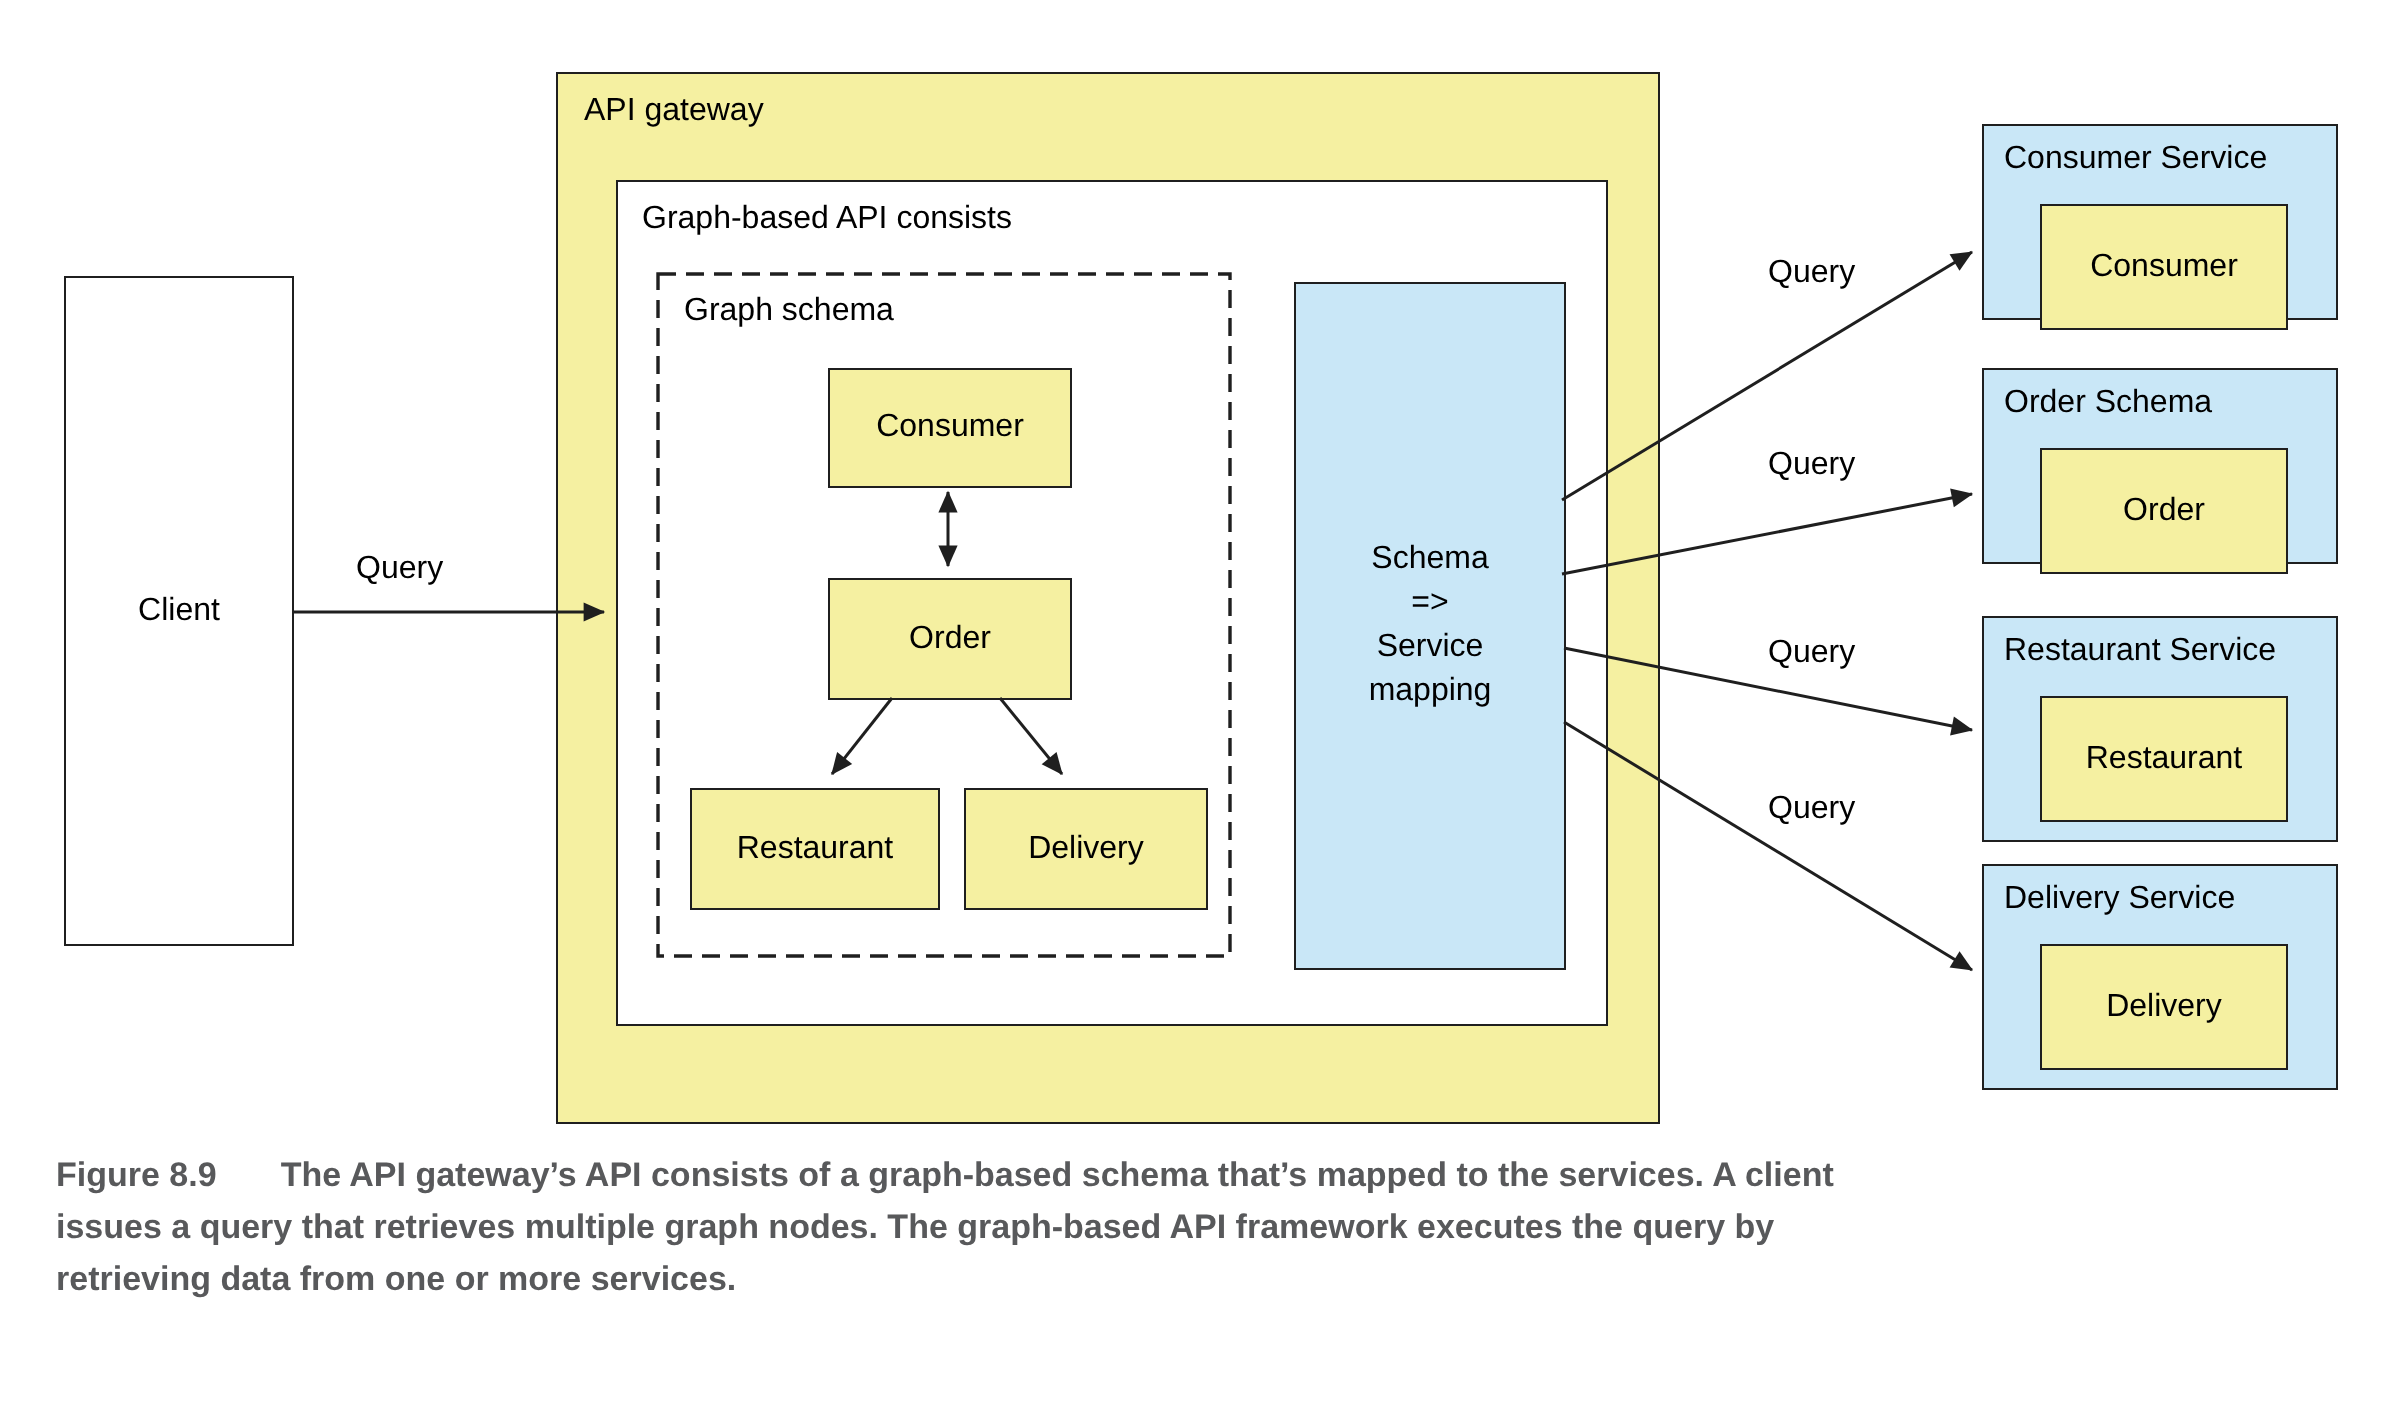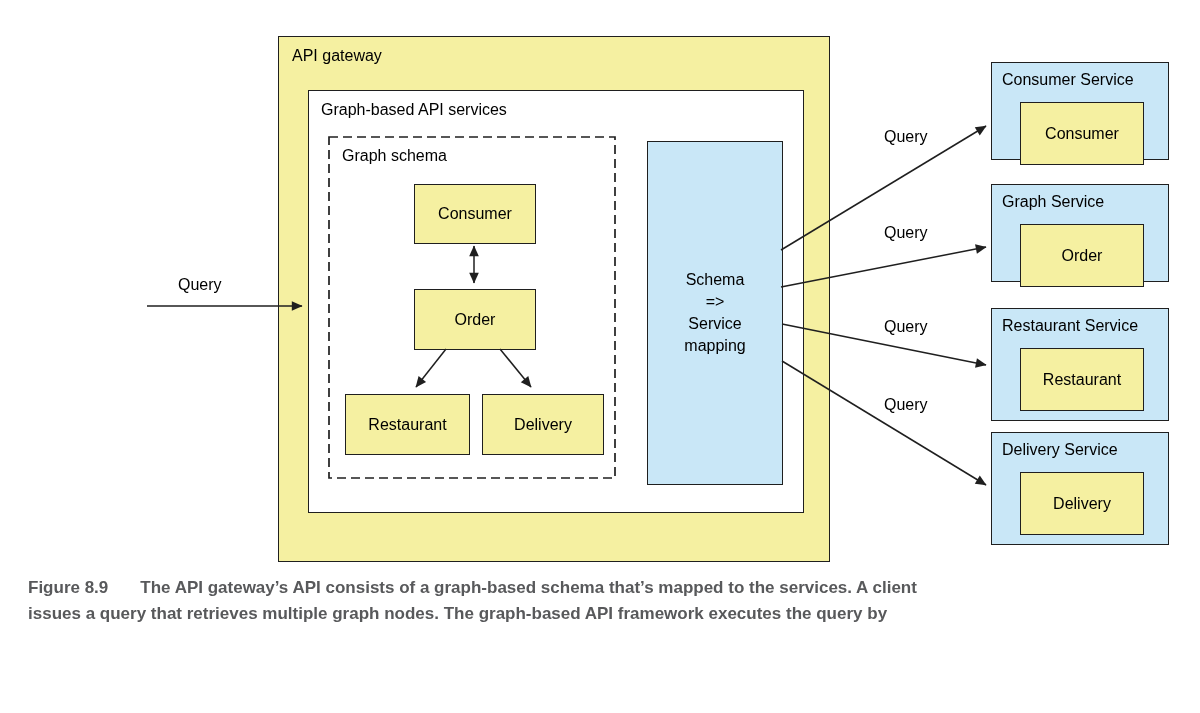--- a/index.html
+++ b/index.html
@@ -63,26 +63,29 @@
 
   
   #edges{position:absolute;left:0;top:0;width:1200px;height:713px;pointer-events:none;}
   #edges line{stroke:var(--line);stroke-width:1.5;}
 </style>
 </head>
 <body>
 
 <div class="diagram">
 
+  <div id="client" class="box white center">
+    <span class="node-text">Client</span>
+  </div>
 
   <div id="gateway" class="box yellow">
     <span id="gateway-label" class="lbl">API gateway</span>
 
     <div id="framework" class="box white">
-      <span id="framework-label" class="lbl">Graph-based API services</span>
+      <span id="framework-label" class="lbl">Graph-based API consists</span>
 
       <div id="schema" class="box">
         <span id="schema-label" class="lbl">Graph schema</span>
         <div id="node-consumer" class="box yellow center">
           <span class="node-text">Consumer</span>
         </div>
         <div id="node-order" class="box yellow center">
           <span class="node-text">Order</span>
         </div>
         <div id="node-restaurant" class="box yellow center">
@@ -102,21 +105,21 @@
     </div>
   </div>
 
   <div id="service-consumer" class="service">
     <span class="service-label">Consumer Service</span>
     <div class="service-node">
       <span>Consumer</span>
     </div>
   </div>
   <div id="service-order" class="service">
-    <span class="service-label">Graph Service</span>
+    <span class="service-label">Order Schema</span>
     <div class="service-node">
       <span>Order</span>
     </div>
   </div>
   <div id="service-restaurant" class="service">
     <span class="service-label">Restaurant Service</span>
     <div class="service-node">
       <span>Restaurant</span>
     </div>
   </div>
@@ -129,20 +132,21 @@
 
   <span id="q-client" class="qlabel">Query</span>
   <span id="q-consumer" class="qlabel">Query</span>
   <span id="q-order" class="qlabel">Query</span>
   <span id="q-restaurant" class="qlabel">Query</span>
   <span id="q-delivery" class="qlabel">Query</span>
 
   <div id="caption">
     <div class="cap-line"><span class="fig-label">Figure 8.9</span><span>The API gateway’s API consists of a graph-based schema that’s mapped to the services. A client</span></div>
     <div class="cap-line">issues a query that retrieves multiple graph nodes. The graph-based API framework executes the query by</div>
+    <div class="cap-line">retrieving data from one or more services.</div>
   </div>
 
   <svg id="edges" viewBox="0 0 1200 713">
     <defs>
       <marker id="arr" viewBox="0 0 10 10" refX="9" refY="5" markerWidth="12" markerHeight="12" markerUnits="userSpaceOnUse" orient="auto-start-reverse">
         <path d="M0.5,1 L9.5,5 L0.5,9 z" fill="#1F1F1F"></path>
       </marker>
     </defs>
     <rect x="329" y="137" width="286" height="341" fill="none" stroke="#1F1F1F" stroke-width="1.7" stroke-dasharray="9,5"></rect>
     <line x1="147" y1="306" x2="302" y2="306" marker-end="url(#arr)"></line>

